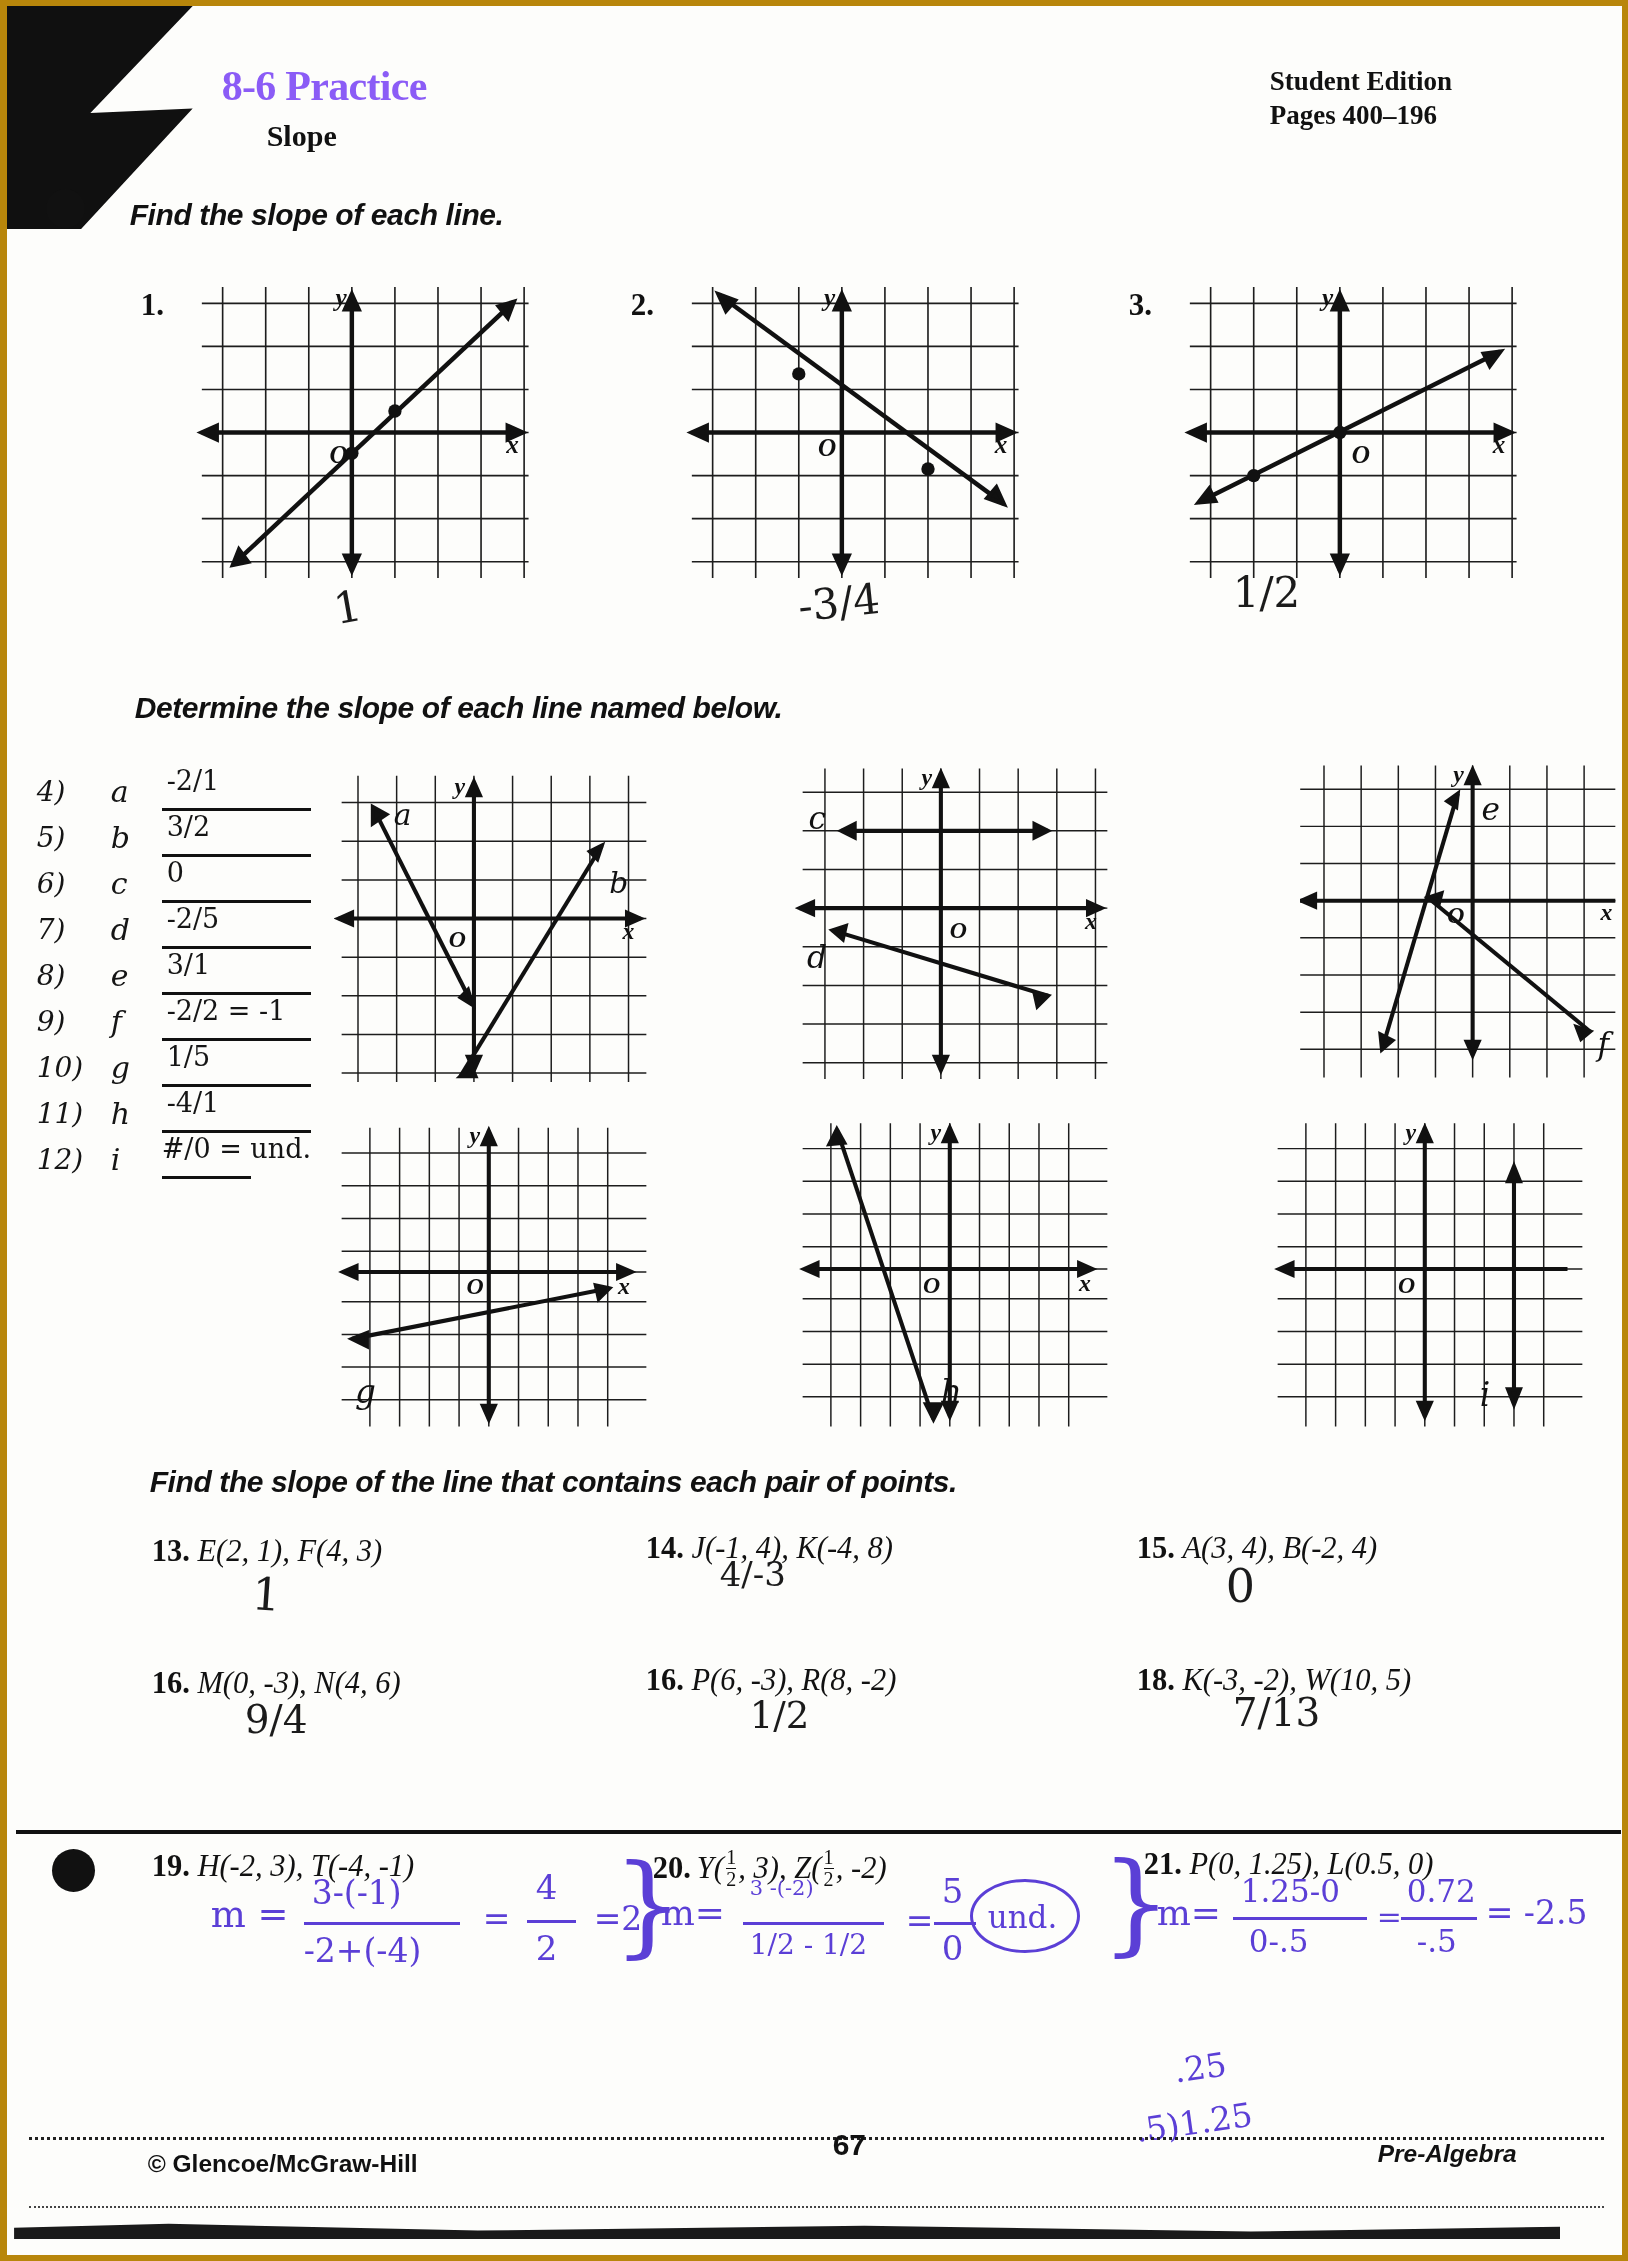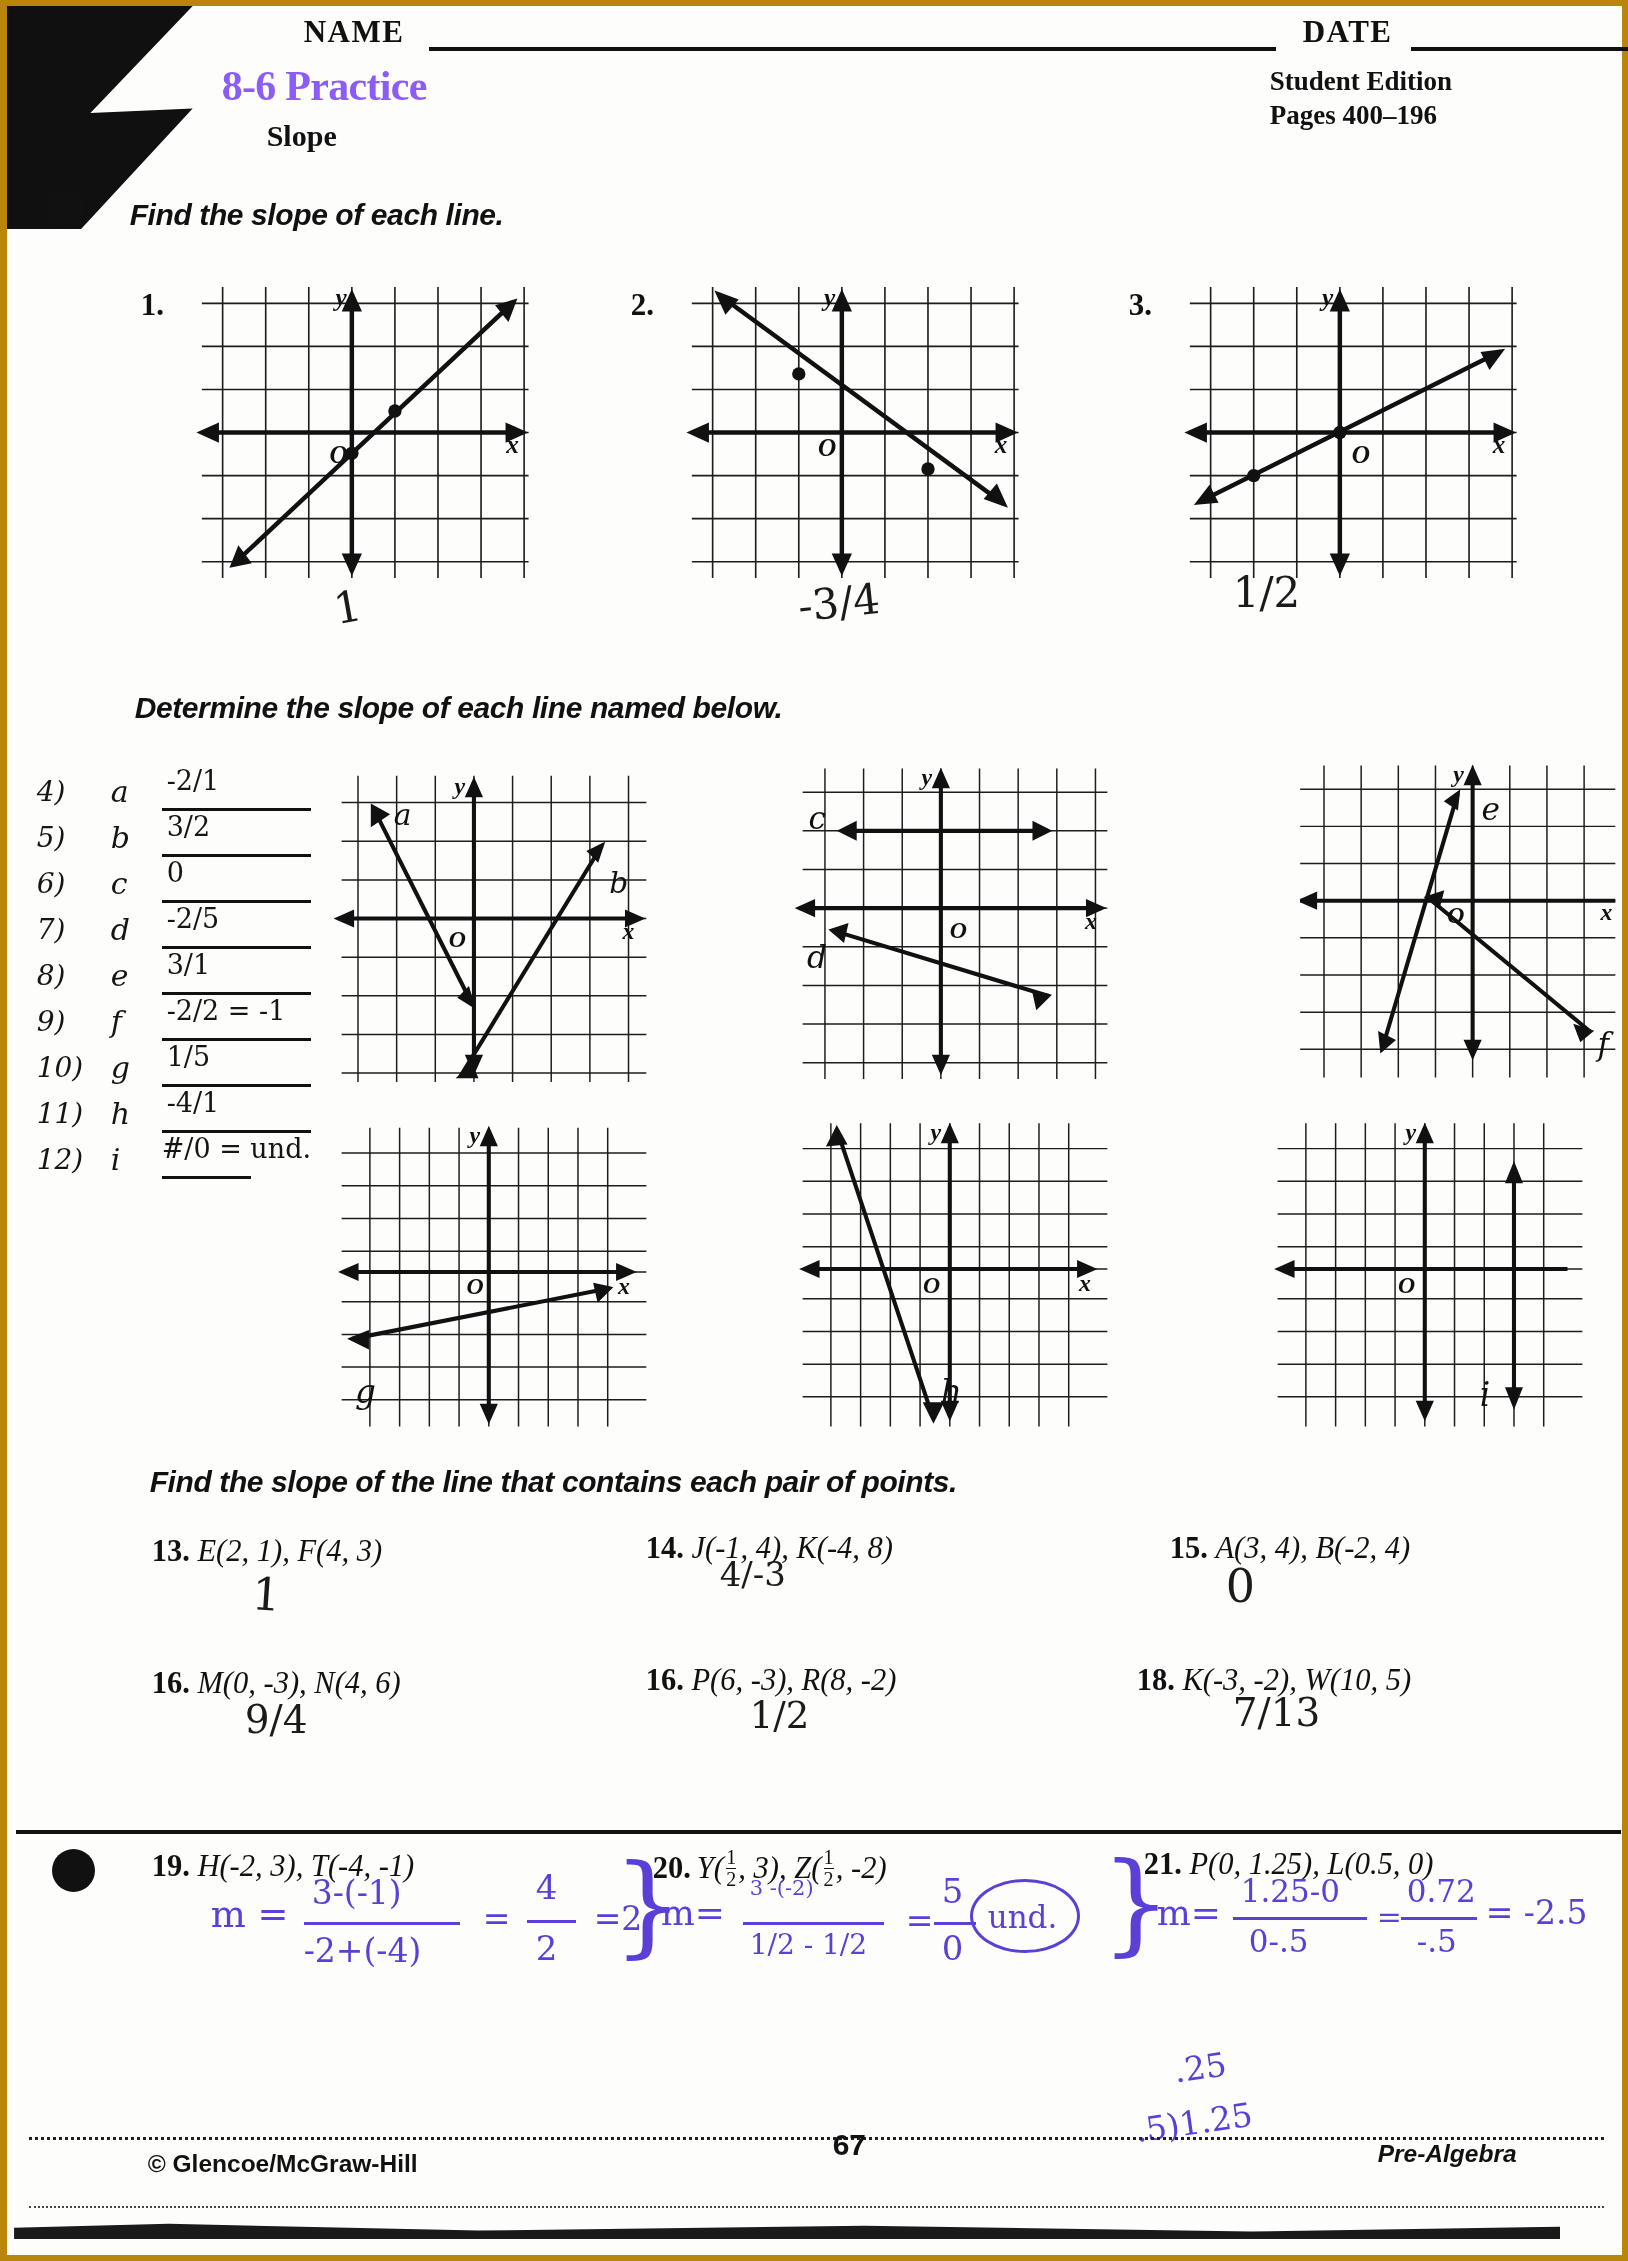--- a/index.html
+++ b/index.html
@@ -88,26 +88,20 @@
 <div class="page-border-top"></div>
 <div class="page-border-bottom"></div>
 <div class="page-border-left"></div>
 <div class="page-border-right"></div>
 
 <div class="sheet">
 
   <div class="corner"></div>
   <div class="corner-dot"></div>
 
-  <div class="name-row">
-    <div class="lbl-name">NAME</div>
-    <div class="rule-name"></div>
-    <div class="lbl-date">DATE</div>
-    <div class="rule-date"></div>
-  </div>
 
   <div class="title-main">8-6 Practice</div>
   <div class="title-sub">Slope</div>
   <div class="edition">
     <div>Student Edition</div>
     <div>Pages 400–196</div>
   </div>
 
   <div class="instr instr-1">Find the slope of each line.</div>
 
@@ -542,21 +536,21 @@
     <span style="font-style:italic;">E(2, 1), F(4, 3)</span>
   </div>
   <div class="ppans" style="left:245px;top:1562px;font-size:45px;transform:rotate(4deg);">1</div>
 
   <div class="pp" style="left:639px;top:1525px;">
     <span class="ppnum">14.</span>
     <span style="font-style:italic;">J(-1, 4), K(-4, 8)</span>
   </div>
   <div class="ppans" style="left:713px;top:1553px;font-size:34px;line-height:0.9;">4/-3</div>
 
-  <div class="pp" style="left:1130px;top:1525px;margin-left:33px;">
+  <div class="pp" style="left:1130px;top:1525px;">
     <span class="ppnum">15.</span>
     <span style="font-style:italic;">A(3, 4), B(-2, 4)</span>
   </div>
   <div class="ppans" style="left:1219px;top:1553px;font-size:46px;">0</div>
 
   <div class="pp" style="left:145px;top:1660px;">
     <span class="ppnum">16.</span>
     <span style="font-style:italic;">M(0, -3), N(4, 6)</span>
   </div>
   <div class="ppans" style="left:238px;top:1691px;font-size:39px;">9/4</div>

